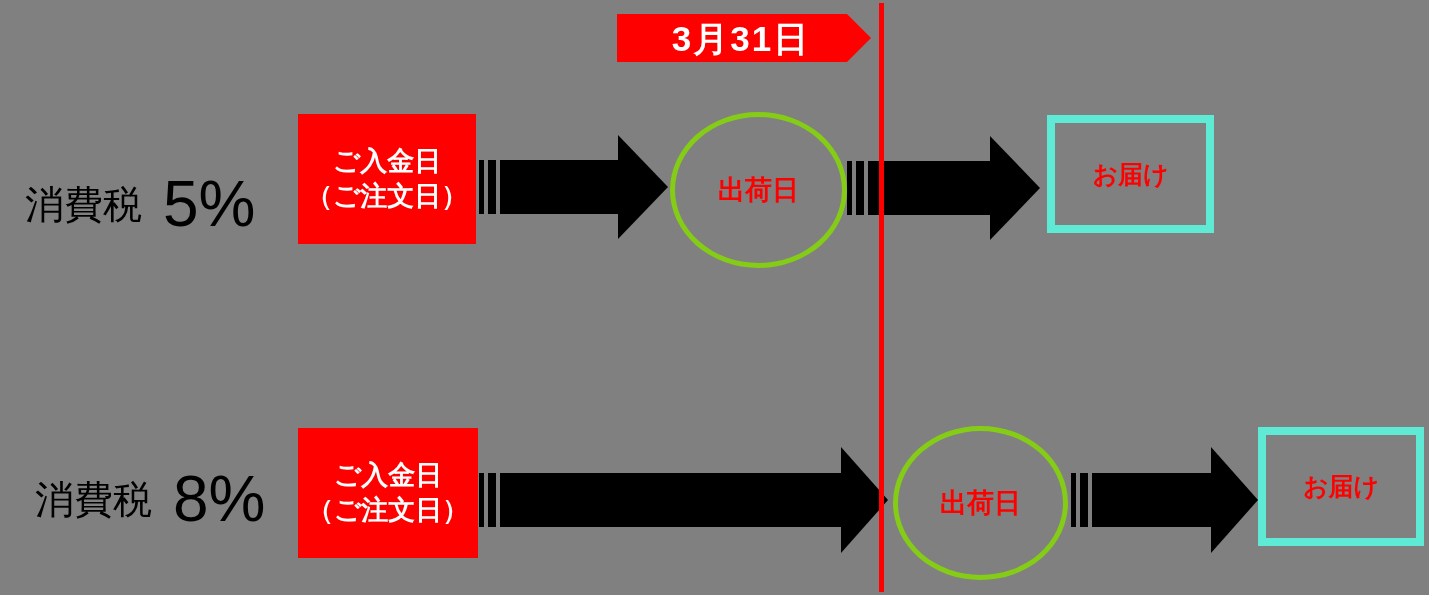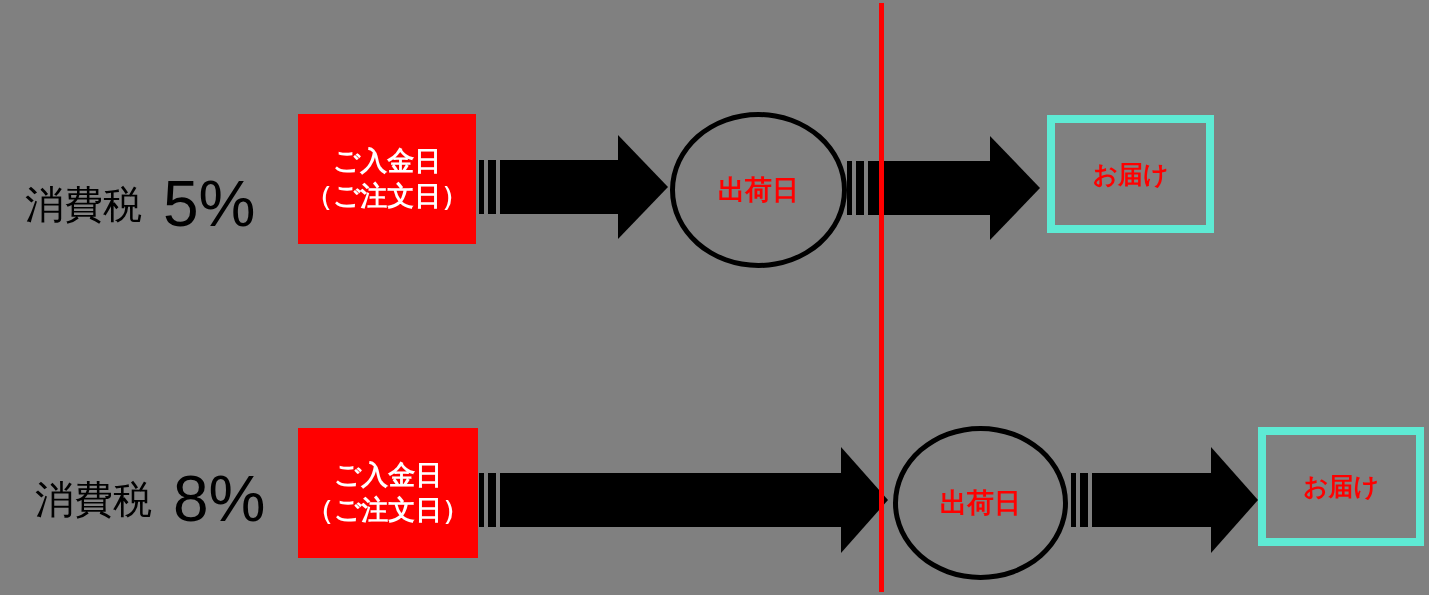--- a/index.html
+++ b/index.html
@@ -31,36 +31,39 @@
     display:flex; flex-direction:column; align-items:center; justify-content:center;
   }
   
   .striped-arrow{position:absolute; display:flex; align-items:center; z-index:1;}
   .stripe-a{width:5px; height:51%; background:#000; margin-right:4px; flex:none;}
   .stripe-b{width:8px; height:51%; background:#000; margin-right:4px; flex:none;}
   .arrow-body{flex:1; height:51%; background:#000;}
   .arrow-head{height:100%; background:#000; flex:none; clip-path:polygon(0 0, 100% 50%, 0 100%);}
   
   .ship-circle{
-    position:absolute; box-sizing:border-box; border:5px solid #000000; border-radius:50%;
+    position:absolute; box-sizing:border-box; border:5px solid #84cc16; border-radius:50%;
     display:flex; align-items:center; justify-content:center;
     color:#ff0000; font-weight:bold; font-size:27px; z-index:2; line-height:1;
   }
   
   .delivery-box{
     position:absolute; box-sizing:border-box; border:8px solid #5eead4;
     display:flex; align-items:center; justify-content:center;
     color:#ff0000; font-weight:bold; font-size:25px; z-index:2; line-height:1;
   }
 </style>
 </head>
 <body>
 
 <div class="canvas">
 
+  <div class="banner banner-left">
+    <span>3月31日</span>
+  </div>
 
   <div class="tax-label" style="left:25px; top:172px;">
     <span class="tax-word">消費税</span>
     <span class="tax-rate">5%</span>
   </div>
 
   <div class="pay-box" style="left:298px; top:114px; width:178px; height:130px;">
     <div>ご入金日</div>
     <div>（ご注文日）</div>
   </div>

